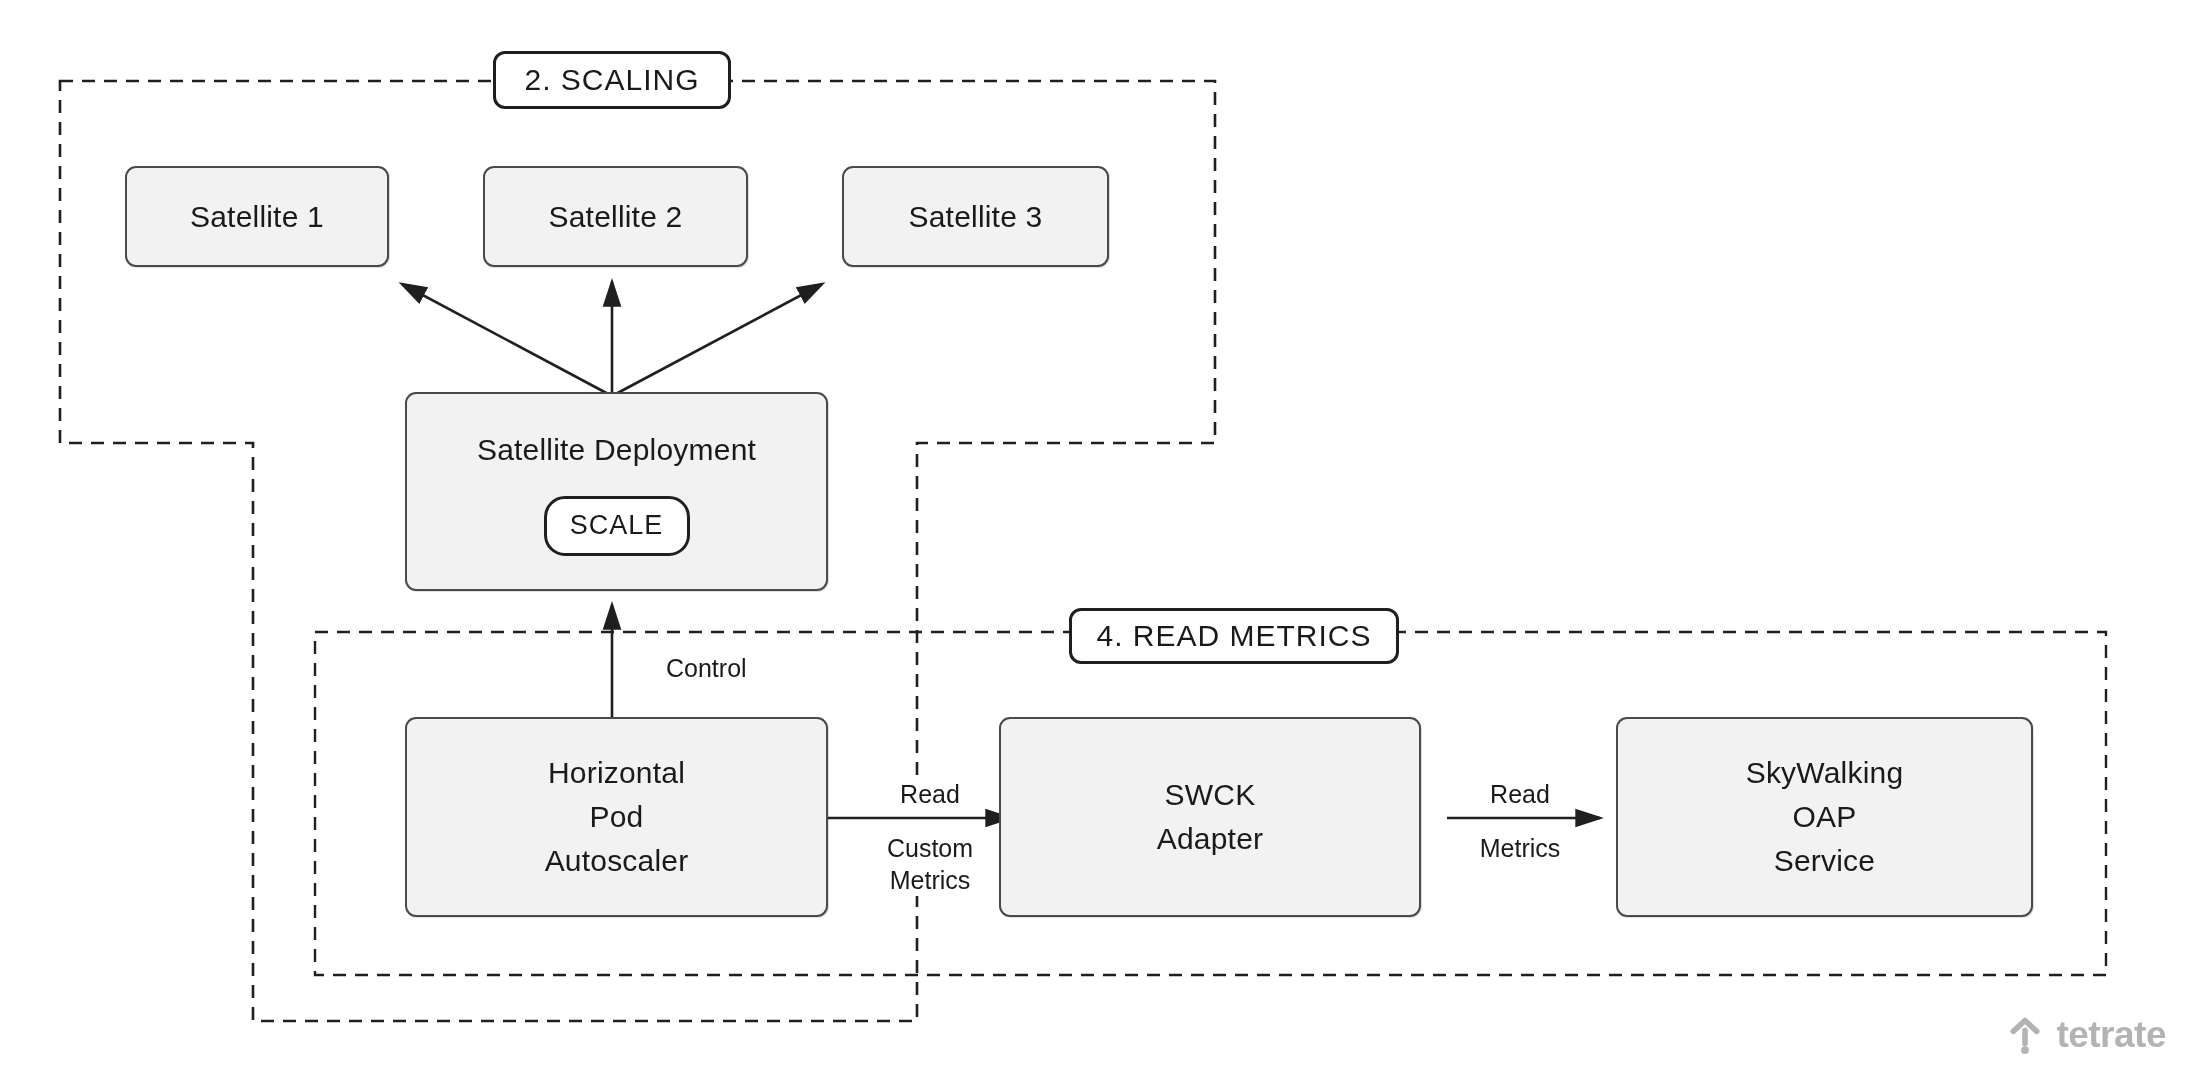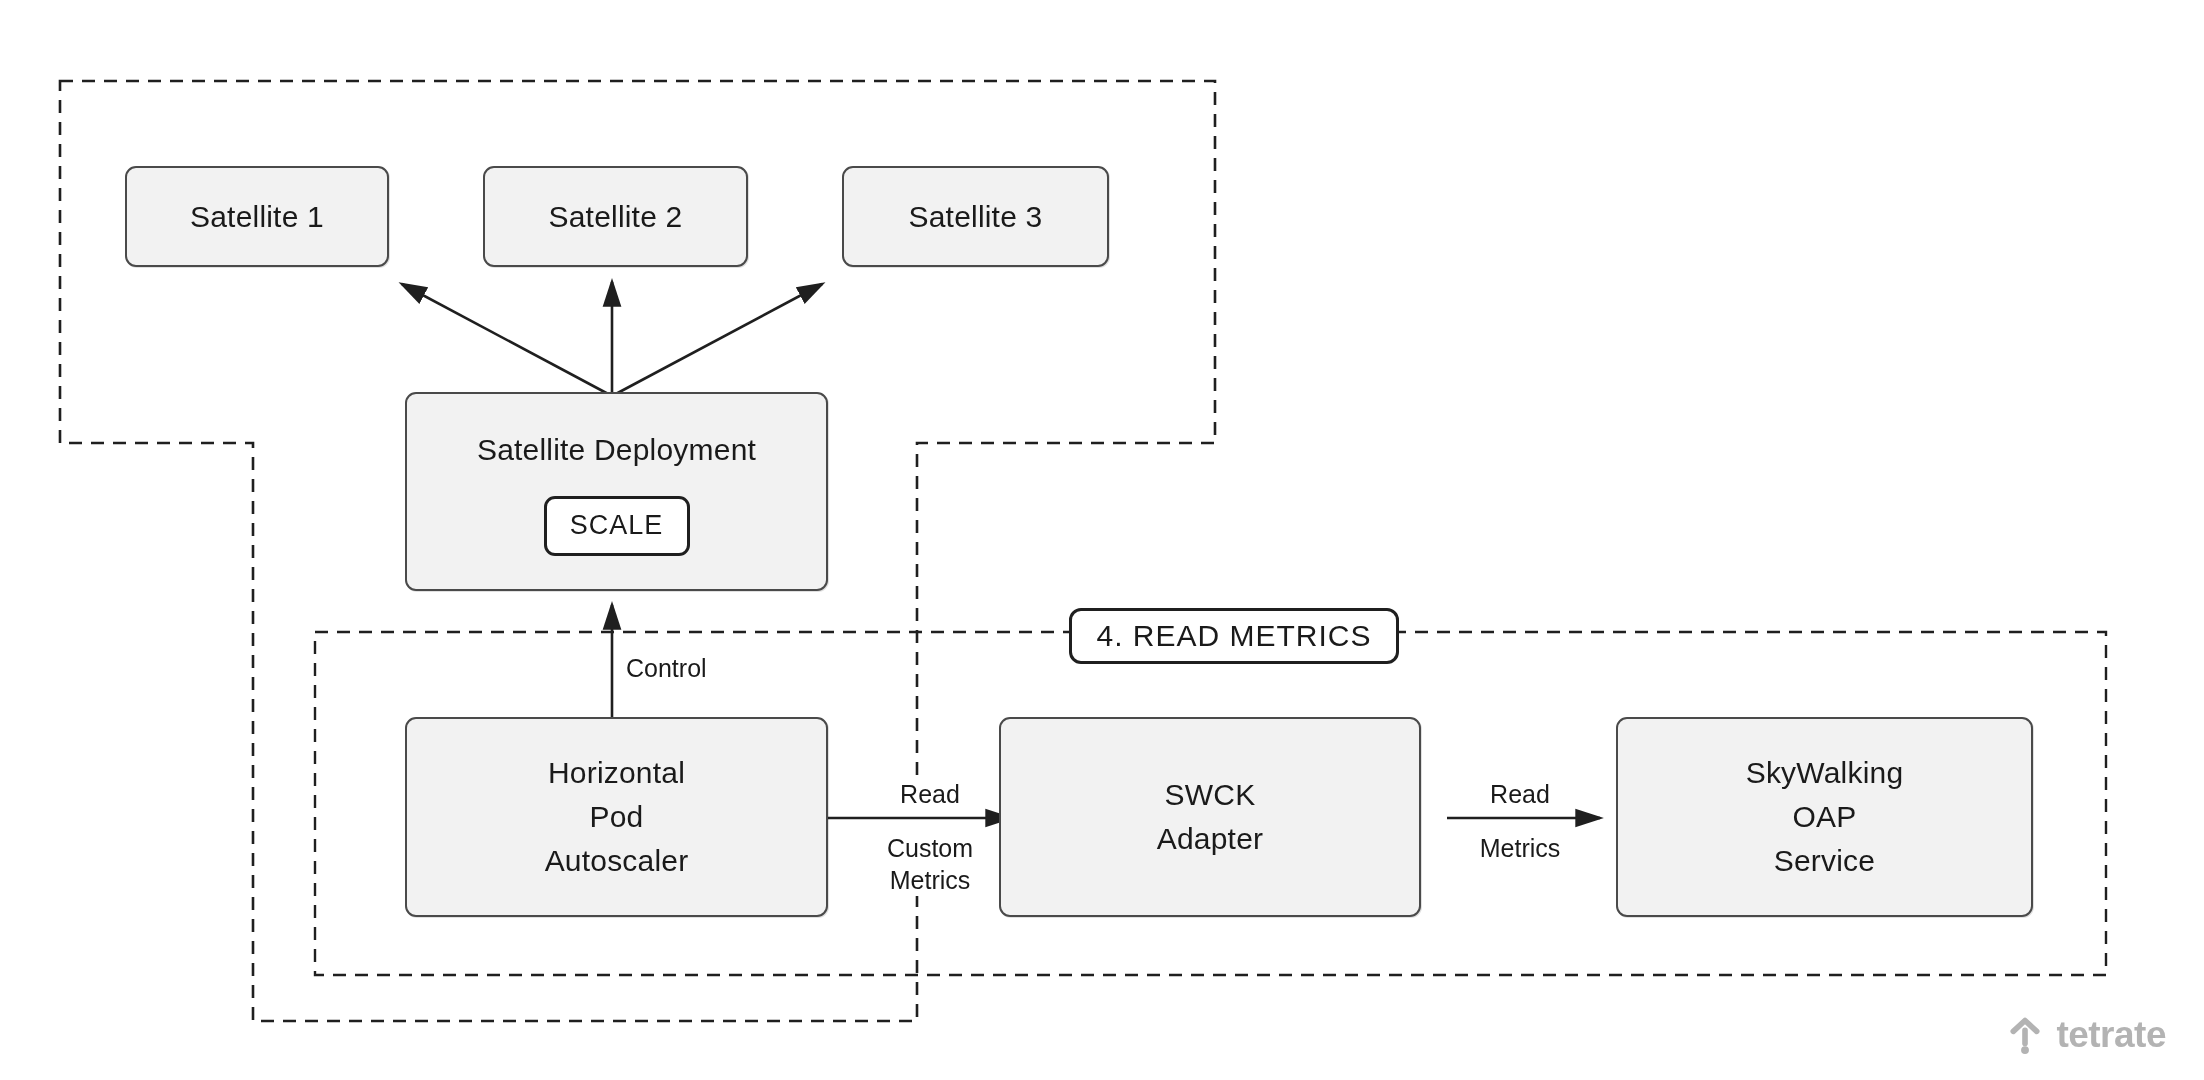--- a/index.html
+++ b/index.html
@@ -32,33 +32,33 @@
     font-size:30px;line-height:44px;white-space:pre-line;letter-spacing:0.2px;
   }
   .pill{
     position:absolute;box-sizing:border-box;background:#ffffff;
     border:3px solid var(--line);border-radius:12px;
     display:flex;align-items:center;justify-content:center;
     font-size:30px;letter-spacing:1px;white-space:nowrap;
   }
   .scale-btn{
     box-sizing:border-box;width:146px;height:60px;margin-top:24px;
-    background:#ffffff;border:3px solid var(--line);border-radius:11px;
+    background:#ffffff;border:3px solid var(--line);border-radius:21px;
     display:flex;align-items:center;justify-content:center;
     font-size:27px;letter-spacing:1px;
   }
   .edge-label{
     position:absolute;background:var(--background);
     display:flex;flex-direction:column;align-items:center;
     font-size:25px;line-height:32px;text-align:center;
   }
   .edge-label .above{display:block;padding:0 4px;}
   .edge-label .below{display:block;padding:0 4px;white-space:pre-line;}
   .edge-label .gap{height:22px;}
-  .edge-label.single{flex-direction:row;background:var(--background);padding:0 4px;}
+  .edge-label.single{flex-direction:row;background:var(--background);padding:0 4px;margin-left:40px;}
 
   .brand{
     position:absolute;right:38px;bottom:24px;z-index:5;
     display:flex;align-items:center;gap:10px;color:var(--brand);
   }
   .brand .wordmark{
     font-size:37px;font-weight:700;letter-spacing:-0.5px;line-height:1;
     transform:translateY(-2px);
     margin-left:6px;
   }
@@ -101,20 +101,23 @@
     <line x1="612" y1="396" x2="402" y2="284" stroke="var(--line,#1f1f1f)" stroke-width="2.6" marker-end="url(#ah)"></line>
     <line x1="612" y1="396" x2="612" y2="282" stroke="var(--line,#1f1f1f)" stroke-width="2.6" marker-end="url(#ah)"></line>
     <line x1="612" y1="396" x2="822" y2="284" stroke="var(--line,#1f1f1f)" stroke-width="2.6" marker-end="url(#ah)"></line>
     <line x1="612" y1="717" x2="612" y2="605" stroke="var(--line,#1f1f1f)" stroke-width="2.6" marker-end="url(#ah)"></line>
     <line x1="828" y1="818" x2="1010" y2="818" stroke="var(--line,#1f1f1f)" stroke-width="2.6" marker-end="url(#ah)"></line>
     <line x1="1447" y1="818" x2="1600" y2="818" stroke="var(--line,#1f1f1f)" stroke-width="2.6" marker-end="url(#ah)"></line>
   </svg>
 
   <div class="layer nodes">
 
+    <div class="pill" style="left:493px;top:51px;width:238px;height:58px;">
+      <span>2. SCALING</span>
+    </div>
 
     <div class="pill" style="left:1069px;top:608px;width:330px;height:56px;">
       <span>4. READ METRICS</span>
     </div>
 
     <div class="node" style="left:125px;top:166px;width:264px;height:101px;">
       <span class="label">Satellite 1</span>
     </div>
 
     <div class="node" style="left:483px;top:166px;width:265px;height:101px;">

